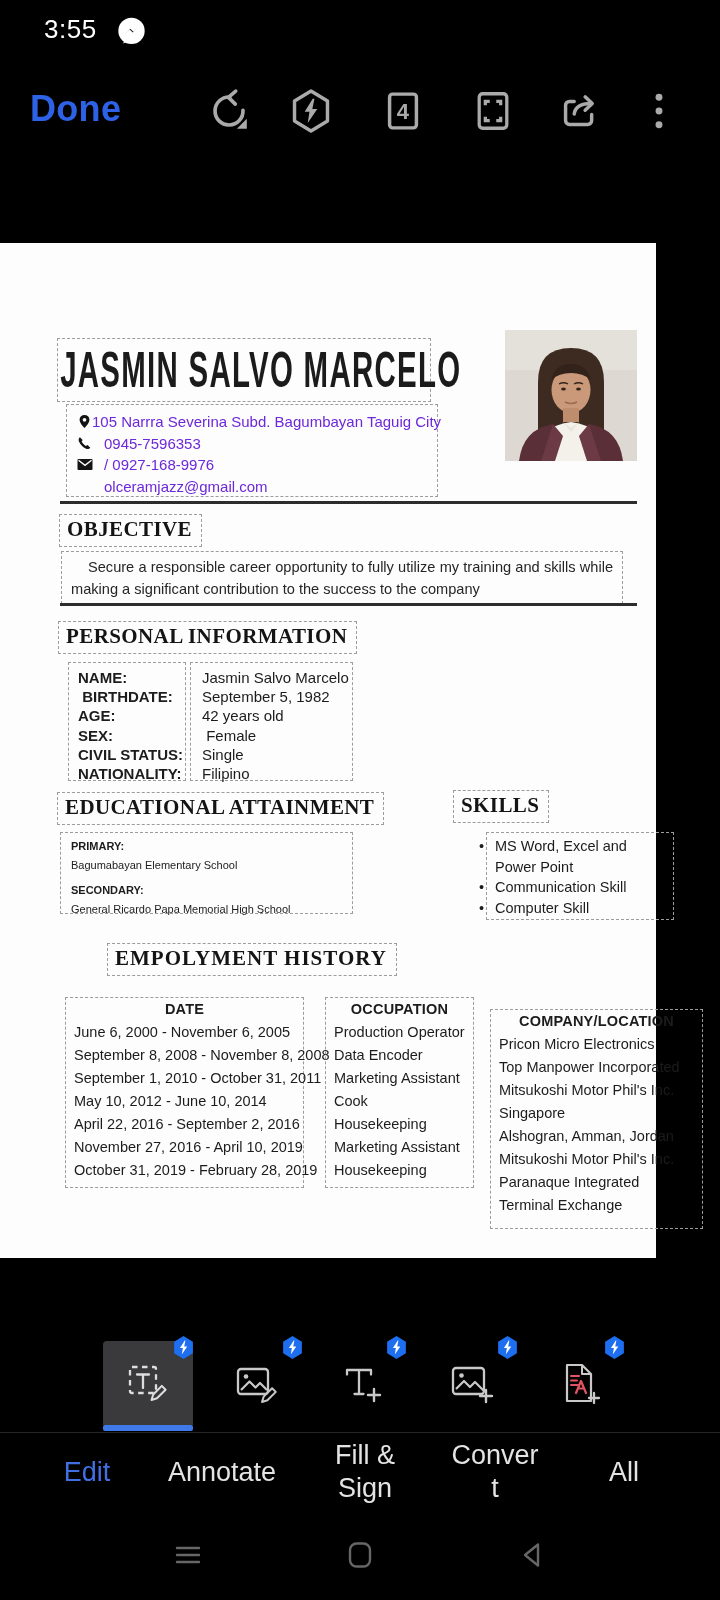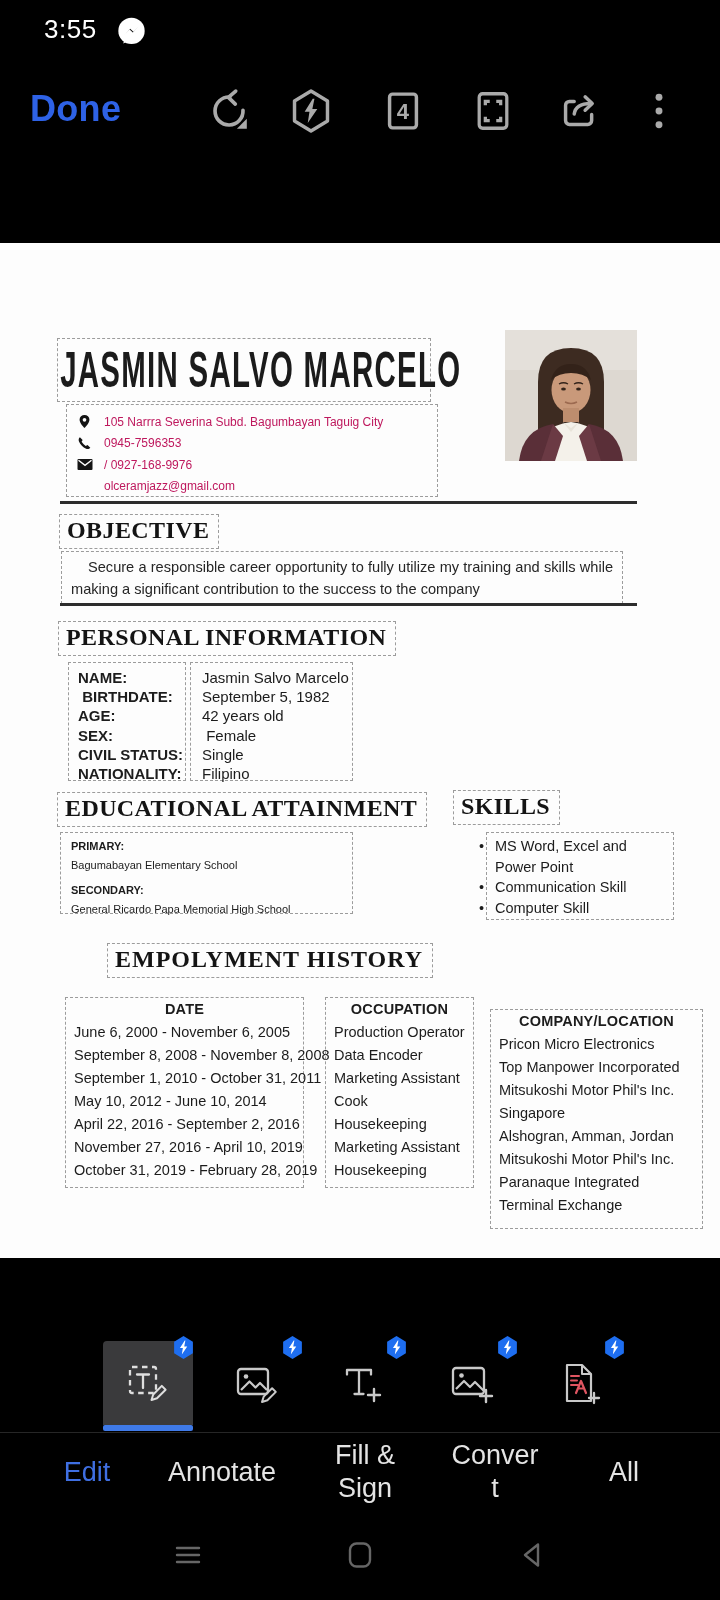--- a/index.html
+++ b/index.html
@@ -15,34 +15,34 @@
   .time { position:absolute; left:44px; top:14px; color:#fff; font-size:26px; font-weight:500; letter-spacing:.5px; }
   .messenger { position:absolute; left:116px; top:16px; }
   .status-right { position:absolute; right:0; top:0; height:62px; }
   
   .app-toolbar { position:absolute; left:0; top:72px; width:720px; height:80px; }
   .done-btn { position:absolute; left:30px; top:16px; color:#2e62e6; font-size:36px; font-weight:700; letter-spacing:.3px; }
   .tb-icon { position:absolute; top:16px; color:#aaaaaa; }
   .tb-undo { left:206px; } .tb-ai { left:288px; } .tb-pages { left:380px; }
   .tb-fit { left:470px; } .tb-share { left:556px; } .tb-more { left:636px; }
   
-  .document { position:absolute; left:0; top:243px; width:720px; height:1015px; background:#fdfdfd; color:#1c1c1c; }
+  .document { position:absolute; left:0; top:243px; width:656px; height:1015px; background:#fdfdfd; color:#1c1c1c; }
   .dash { border:1.6px dashed #9c9c9c; position:absolute; }
   .name-box { left:57px; top:95px; width:374px; height:64px; display:flex; align-items:center; }
   .name-text { font-weight:700; font-size:46px; letter-spacing:2px; color:#1b1b1b;
     transform:scaleX(.64) scaleY(1.08); transform-origin:6px 50%; white-space:nowrap; }
   .photo { position:absolute; left:505px; top:87px; width:132px; height:131px; }
   .contact-box { left:66px; top:161px; width:372px; height:93px; padding:6px 0 0 10px; }
   .c-row { display:flex; align-items:center; height:21.5px; }
   .c-ic { width:27px; display:flex; align-items:center; }
-  .c-tx { font-size:12px; color:#be185d; white-space:nowrap; }
+  .c-tx { font-size:15px; color:#6d28d9; white-space:nowrap; }
   .hr { position:absolute; background:#2d2d2d; height:2.5px; width:577px; left:60px; }
   .hr1 { top:258px; } .hr2 { top:360px; }
   .sec-head { position:absolute; border:1.6px dashed #9c9c9c; padding:2px 9px 4px 7px;
-    font-family:"Liberation Serif", serif; font-weight:700; font-size:24px; letter-spacing:.4px; color:#141414; white-space:nowrap; }
+    font-family:"Liberation Serif", serif; font-weight:700; font-size:21px; letter-spacing:.4px; color:#141414; white-space:nowrap; }
   .objective-head { left:59px; top:271px; }
   .objective-body { left:61px; top:308px; width:562px; height:53px; padding:4px 9px;
     font-size:14.6px; line-height:22px; text-align:justify; text-indent:17px; color:#262626; }
   .personal-head { left:58px; top:378px; }
   .p-labels { left:68px; top:419px; width:118px; height:119px; padding:5px 0 0 9px; }
   .p-values { left:190px; top:419px; width:163px; height:119px; padding:5px 0 0 11px; }
   .p-row { font-size:15px; line-height:19.2px; white-space:pre-wrap; }
   .p-labels .p-row { font-weight:700; }
   .edu-head { left:57px; top:549px; }
   .edu-box { left:60px; top:589px; width:293px; height:82px; padding:4px 10px 0 10px; font-size:11px; line-height:18.5px; }

